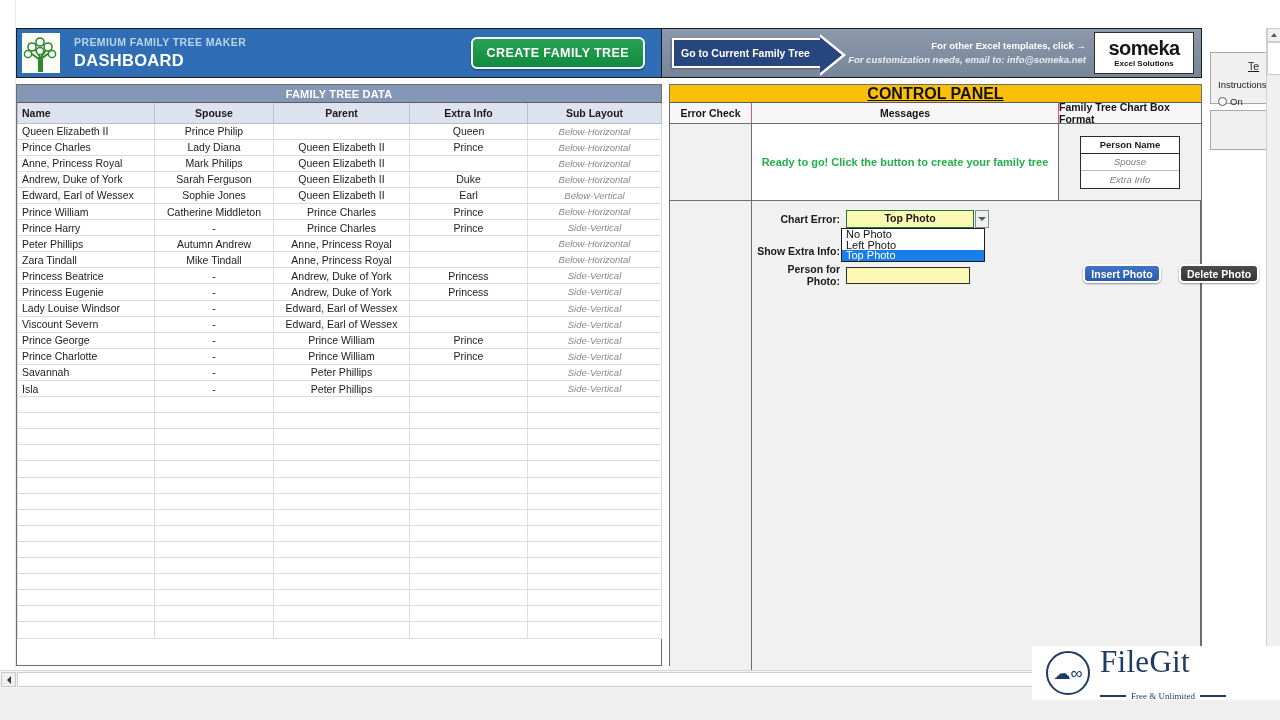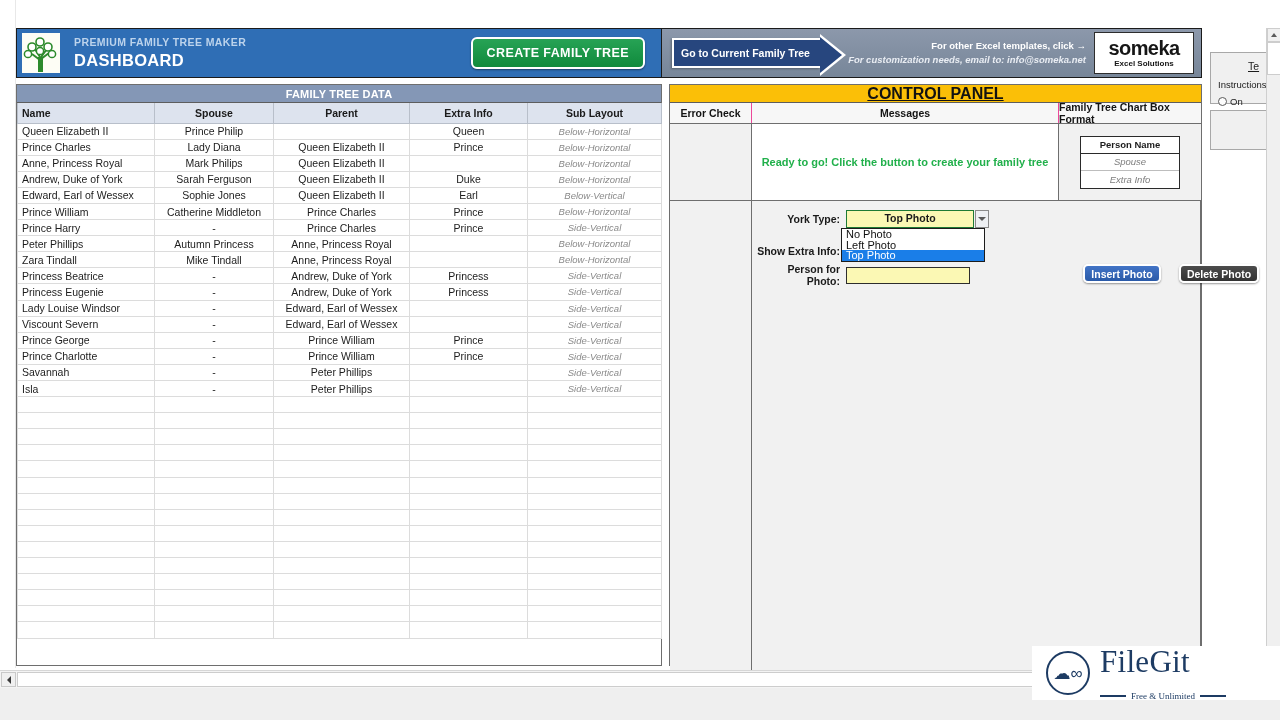--- a/index.html
+++ b/index.html
@@ -531,21 +531,21 @@
           </tr>
           <tr>
             <td class="c-name">Prince Harry</td>
             <td>-</td>
             <td>Prince Charles</td>
             <td>Prince</td>
             <td class="c-sub">Side-Vertical</td>
           </tr>
           <tr>
             <td class="c-name">Peter Phillips</td>
-            <td>Autumn Princess</td>
+            <td>Autumn Andrew</td>
             <td>Anne, Princess Royal</td>
             <td></td>
             <td class="c-sub">Below-Horizontal</td>
           </tr>
           <tr>
             <td class="c-name">Zara Tindall</td>
             <td>Mike Tindall</td>
             <td>Anne, Princess Royal</td>
             <td></td>
             <td class="c-sub">Below-Horizontal</td>
@@ -738,21 +738,21 @@
       </div>
     </div>
 
     <div class="cp-main">
       <div class="cp-left-strip"></div>
       <div class="cp-right-strip"></div>
 
       <div class="frm">
 
         <div class="frm-row" style="left:0; top:8px;">
-          <div class="frm-label">York Type:</div>
+          <div class="frm-label">Chart Error:</div>
           <div class="yellow-input yi-sel">Top Photo</div>
           <div class="dd-arrow">
               <span></span>
             </div>
         </div>
 
         <div class="dd-list" style="top:27px;" id="ddlist">
             <div class="dd-item">No Photo</div>
             <div class="dd-item">Left Photo</div>
             <div class="dd-item sel">Top Photo</div>

